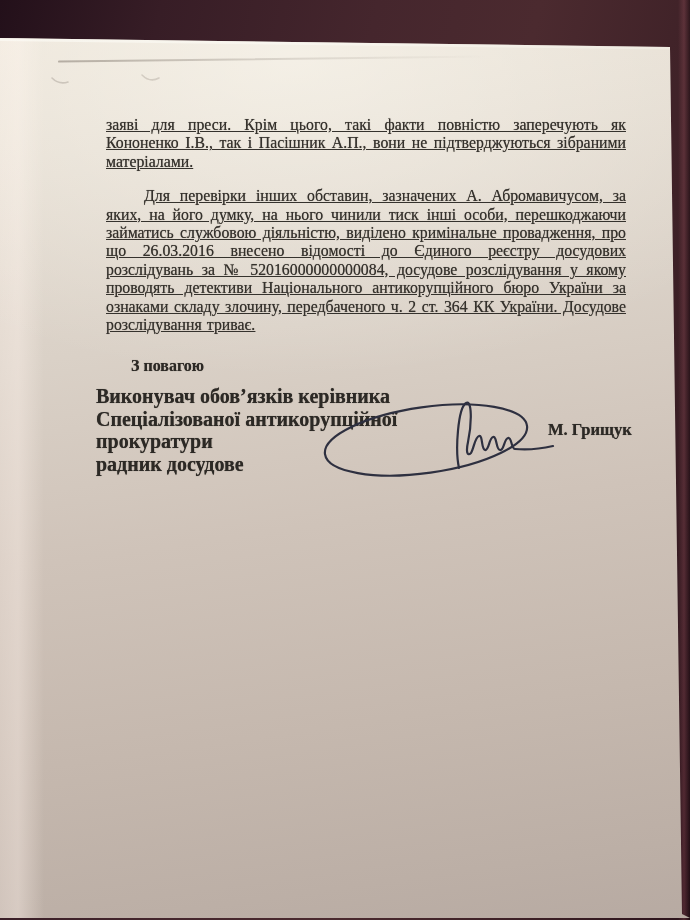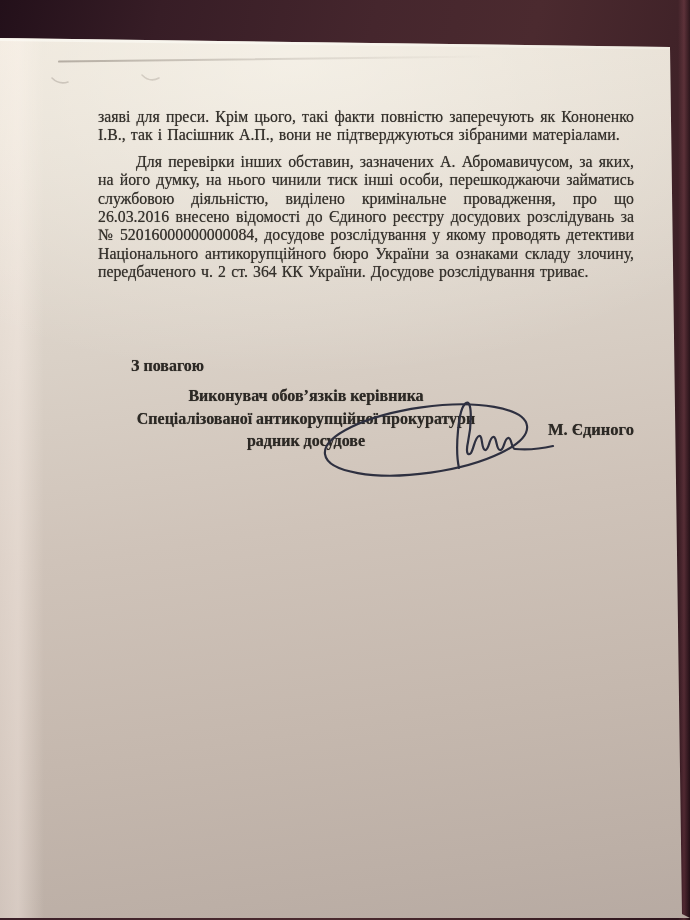--- a/index.html
+++ b/index.html
@@ -31,32 +31,31 @@
     background: linear-gradient(to right, rgba(110,100,90,0.45), rgba(110,100,90,0.18) 55%, rgba(110,100,90,0) 100%);
     transform: rotate(-0.7deg); border-radius: 2px;
   }
   .pencil-marks { position: absolute; left: 40px; top: 62px; }
   .body-text {
     position: absolute; left: 90px; top: 100px; width: 552px;
     font-size: 15.8px; line-height: 18.4px; color: #35322d;
     text-align: justify; word-spacing: 1.2px;
     text-shadow: 0 0 0.7px rgba(70,64,56,0.85);
   }
-  .body-text p { margin: 8px; text-indent: 38px; }
+  .body-text p { margin: 16px; text-indent: 38px; text-decoration: underline; }
   .body-text p:first-child { text-indent: 0; }
   .closing {
     position: absolute; left: 131px; top: 357px;
     font-size: 16px; font-weight: bold; color: #2c2925;
     text-shadow: 0 0 0.7px rgba(60,54,48,0.85);
   }
   .signoff {
     position: absolute; left: 96px; top: 385px; width: 420px;
-    font-size: 16px; font-weight: bold; line-height: 22.6px; color: #2c2925;
+    font-size: 20px; font-weight: bold; line-height: 22.6px; color: #2c2925;
     text-shadow: 0 0 0.7px rgba(60,54,48,0.85);
-    text-align: center;
   }
   .signer-name {
     position: absolute; left: 548px; top: 420px;
     font-size: 16.5px; font-weight: bold; color: #2c2925;
     text-shadow: 0 0 0.7px rgba(60,54,48,0.85);
   }
   .signature { position: absolute; left: 295px; top: 388px; }
   .signature path, .signature ellipse {
     fill: none; stroke: #2e3040; stroke-width: 2.2;
     stroke-linecap: round; stroke-linejoin: round;
@@ -97,16 +96,16 @@
                C 171 63, 172 69, 176 65
                C 179 60, 180 49, 184 48
                C 188 47, 186 61, 190 62
                C 194 63, 194 50, 198 49
                C 202 48, 201 62, 205 62
                C 209 63, 209 51, 213 50
                C 217 49, 216 61, 220 61
                C 230 62, 245 61, 258 58"></path>
     </svg>
 
-    <div class="signer-name">М. Єдиного</div>
+    <div class="signer-name">М. Грищук</div>
 
   </div>
 </div>
 
 </body></html>

